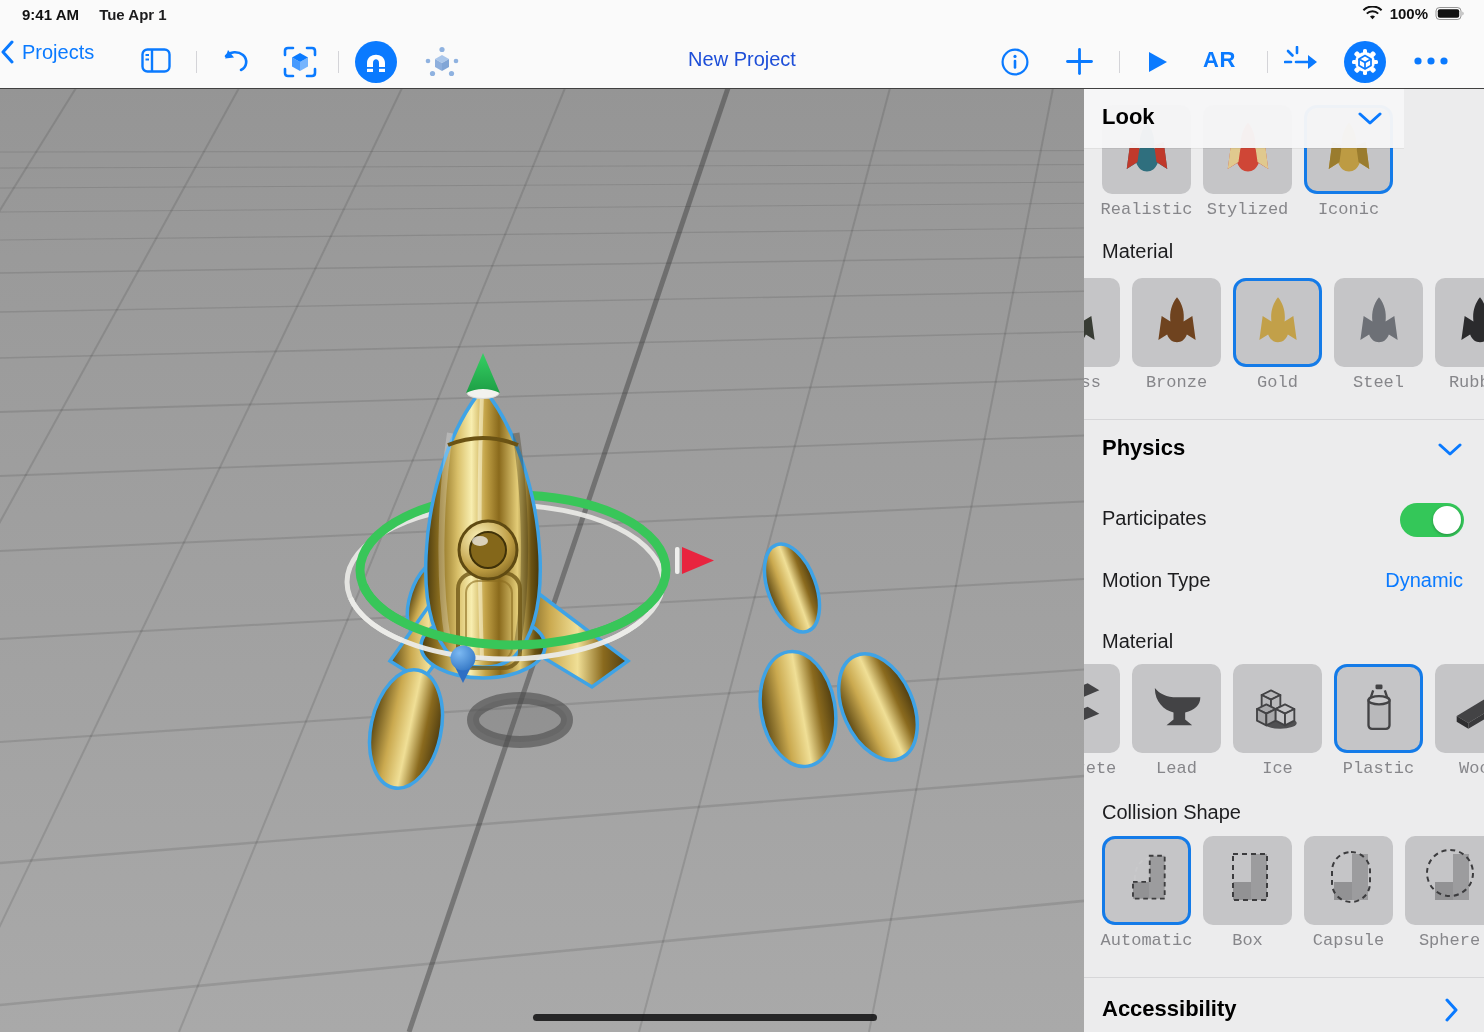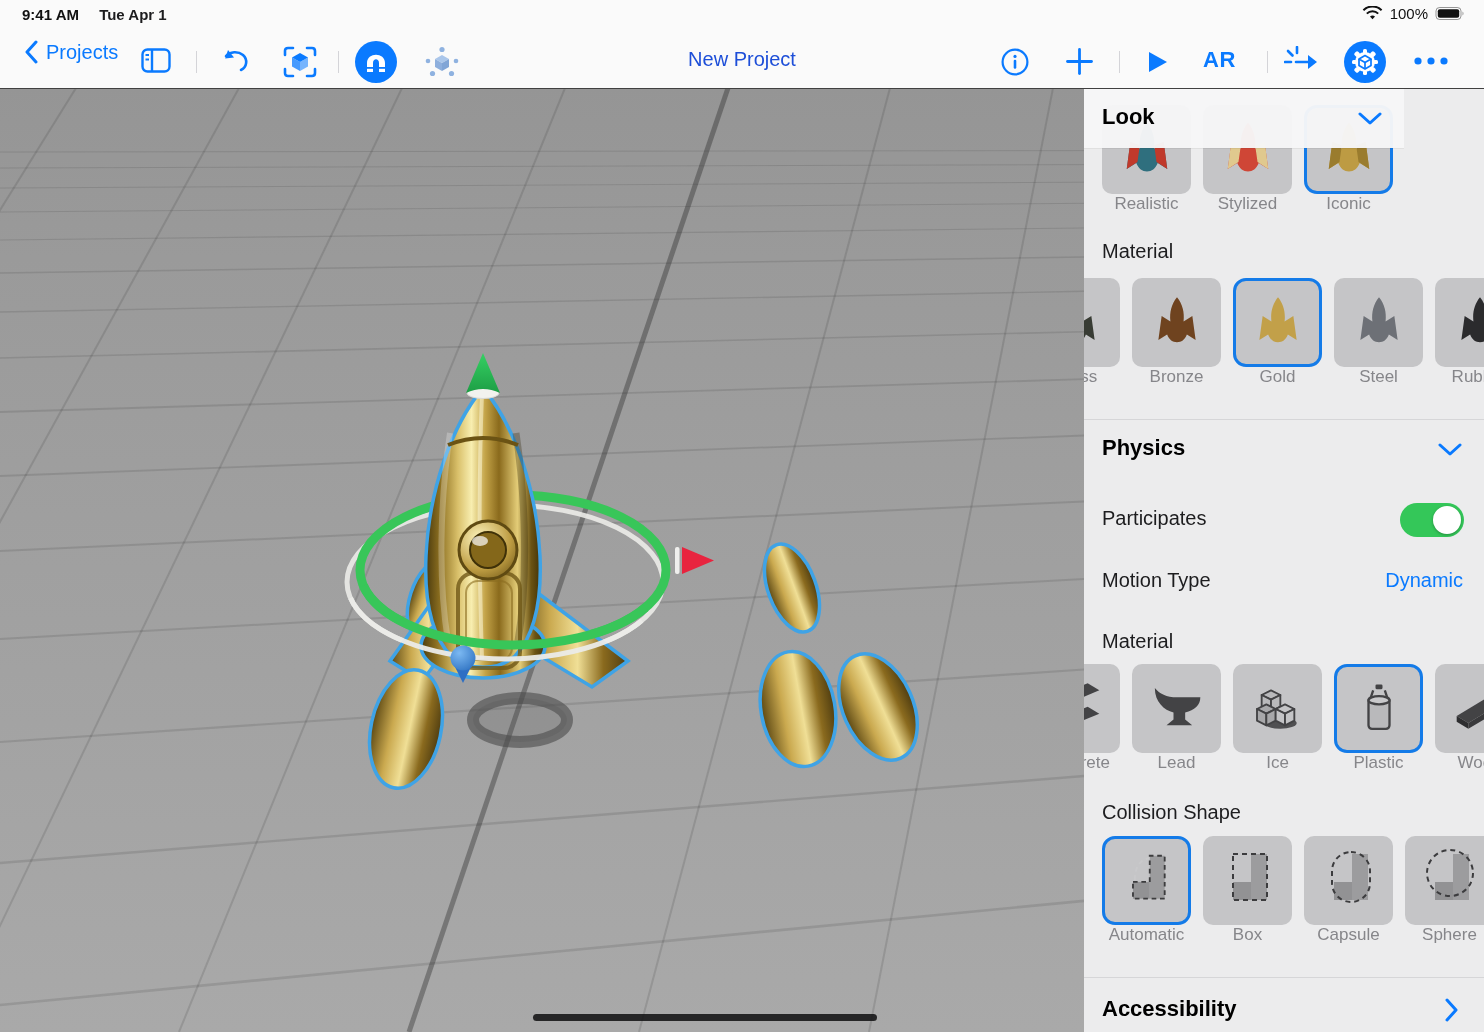--- a/index.html
+++ b/index.html
@@ -5,21 +5,21 @@
   html,body{margin:0;padding:0;background:#666;}
   .screen{position:relative;width:1484px;height:1032px;overflow:hidden;
     font-family:"Liberation Sans","DejaVu Sans",sans-serif;background:#9c9c9c;
     -webkit-font-smoothing:antialiased;}
   
   .topbar{position:absolute;left:0;top:0;width:1484px;height:88px;background:#fafafa;
     border-bottom:1px solid #404040;z-index:10;}
   .status-left{position:absolute;left:22px;top:6px;font-size:15px;font-weight:700;color:#111;}
   .status-left .date{font-weight:600;margin-left:16px;color:#1c1c1e;}
   .status-right{position:absolute;right:18px;top:5px;display:flex;align-items:center;gap:7px;
-    font-size:15px;font-weight:400;color:#111;}
+    font-size:15px;font-weight:700;color:#111;}
   .tb-item{position:absolute;top:40px;display:flex;align-items:center;color:#0a7aff;cursor:default;}
   .tb-text{font-size:20px;color:#0a7aff;}
   .tb-div{position:absolute;top:51px;width:1px;height:22px;background:#d4d4d8;}
   .title{position:absolute;left:0;right:400px;top:48px;text-align:center;font-size:20px;
     color:#1d4ed8;width:auto;left:400px;right:700px;}
   .blue-circle{width:42px;height:42px;border-radius:50%;background:#0a7aff;display:flex;
     align-items:center;justify-content:center;}
   
   .scene{position:absolute;left:0;top:88px;width:1084px;height:944px;overflow:hidden;
     background:linear-gradient(180deg,#959595 0%,#9a9a9a 18%,#a9a9a9 100%);}
@@ -37,21 +37,21 @@
   .hairline{position:absolute;left:0;width:400px;height:1px;background:#d6d6d8;}
   .look-header{position:absolute;left:0;top:0;width:320px;height:60px;background:rgba(246,246,247,.97);
     z-index:2;box-shadow:0 1px 0 rgba(0,0,0,.05);}
   .strip{position:absolute;left:0;width:400px;display:flex;gap:12px;padding-left:18px;
     box-sizing:border-box;overflow:hidden;}
   .cell{width:89px;flex:0 0 89px;display:flex;flex-direction:column;align-items:center;}
   .pull{margin-left:-71px;}
   .tile{width:89px;height:89px;border-radius:10px;background:#c5c5c7;box-sizing:border-box;
     display:flex;align-items:center;justify-content:center;overflow:hidden;}
   .tile.sel{border:3px solid #147be8;border-radius:13px;}
-  .cap{font-size:17px;color:#86868a;white-space:nowrap;}
+  .cap{margin-top:6px;font-size:17px;color:#86868a;white-space:nowrap;font-family:Liberation Mono, monospace;}
   .toggle{position:absolute;right:20px;width:64px;height:34px;border-radius:17px;background:#34c759;}
   .toggle .knob{position:absolute;right:3px;top:3px;width:28px;height:28px;border-radius:50%;
     background:#fff;box-shadow:0 1px 3px rgba(0,0,0,.3);}
   .value-blue{position:absolute;right:21px;font-size:20px;color:#0a7aff;}
 </style>
 </head>
 <body>
 
 <div class="screen">
 
@@ -104,21 +104,21 @@
         <path d="M1.4,4.2 A13,13 0 0 1 19.6,4.2" fill="none" stroke="#111" stroke-width="2"></path>
       </svg>
       <span>100%</span>
       <svg width="31" height="15" viewBox="0 0 31 15">
         <rect x="1" y="1.5" width="25" height="12" rx="3.5" fill="none" stroke="rgba(0,0,0,.4)" stroke-width="1"></rect>
         <rect x="2.8" y="3.3" width="21.4" height="8.4" rx="2" fill="#111"></rect>
         <path d="M27.5,5.5 a2.5,2.5 0 0 1 0,4 Z" fill="rgba(0,0,0,.4)"></path>
       </svg>
     </div>
 
-    <div class="tb-item" style="left:24px">
+    <div class="tb-item" style="left:0">
       <svg width="14" height="24" viewBox="0 0 14 24">
         <polyline points="12,2 3,12 12,22" fill="none" stroke="#0a7aff" stroke-width="3" stroke-linecap="round" stroke-linejoin="round"></polyline>
       </svg>
       <span class="tb-text" style="margin-left:8px">Projects</span>
     </div>
     <div class="tb-item" style="left:141px;top:48px">
       <svg width="30" height="25" viewBox="0 0 30 25">
         <rect x="1.5" y="1.5" width="27" height="22" rx="5" fill="none" stroke="#0a7aff" stroke-width="2.4"></rect>
         <line x1="11" y1="1.5" x2="11" y2="23.5" stroke="#0a7aff" stroke-width="2.4"></line>
         <line x1="4.5" y1="7" x2="8" y2="7" stroke="#0a7aff" stroke-width="2"></line>

